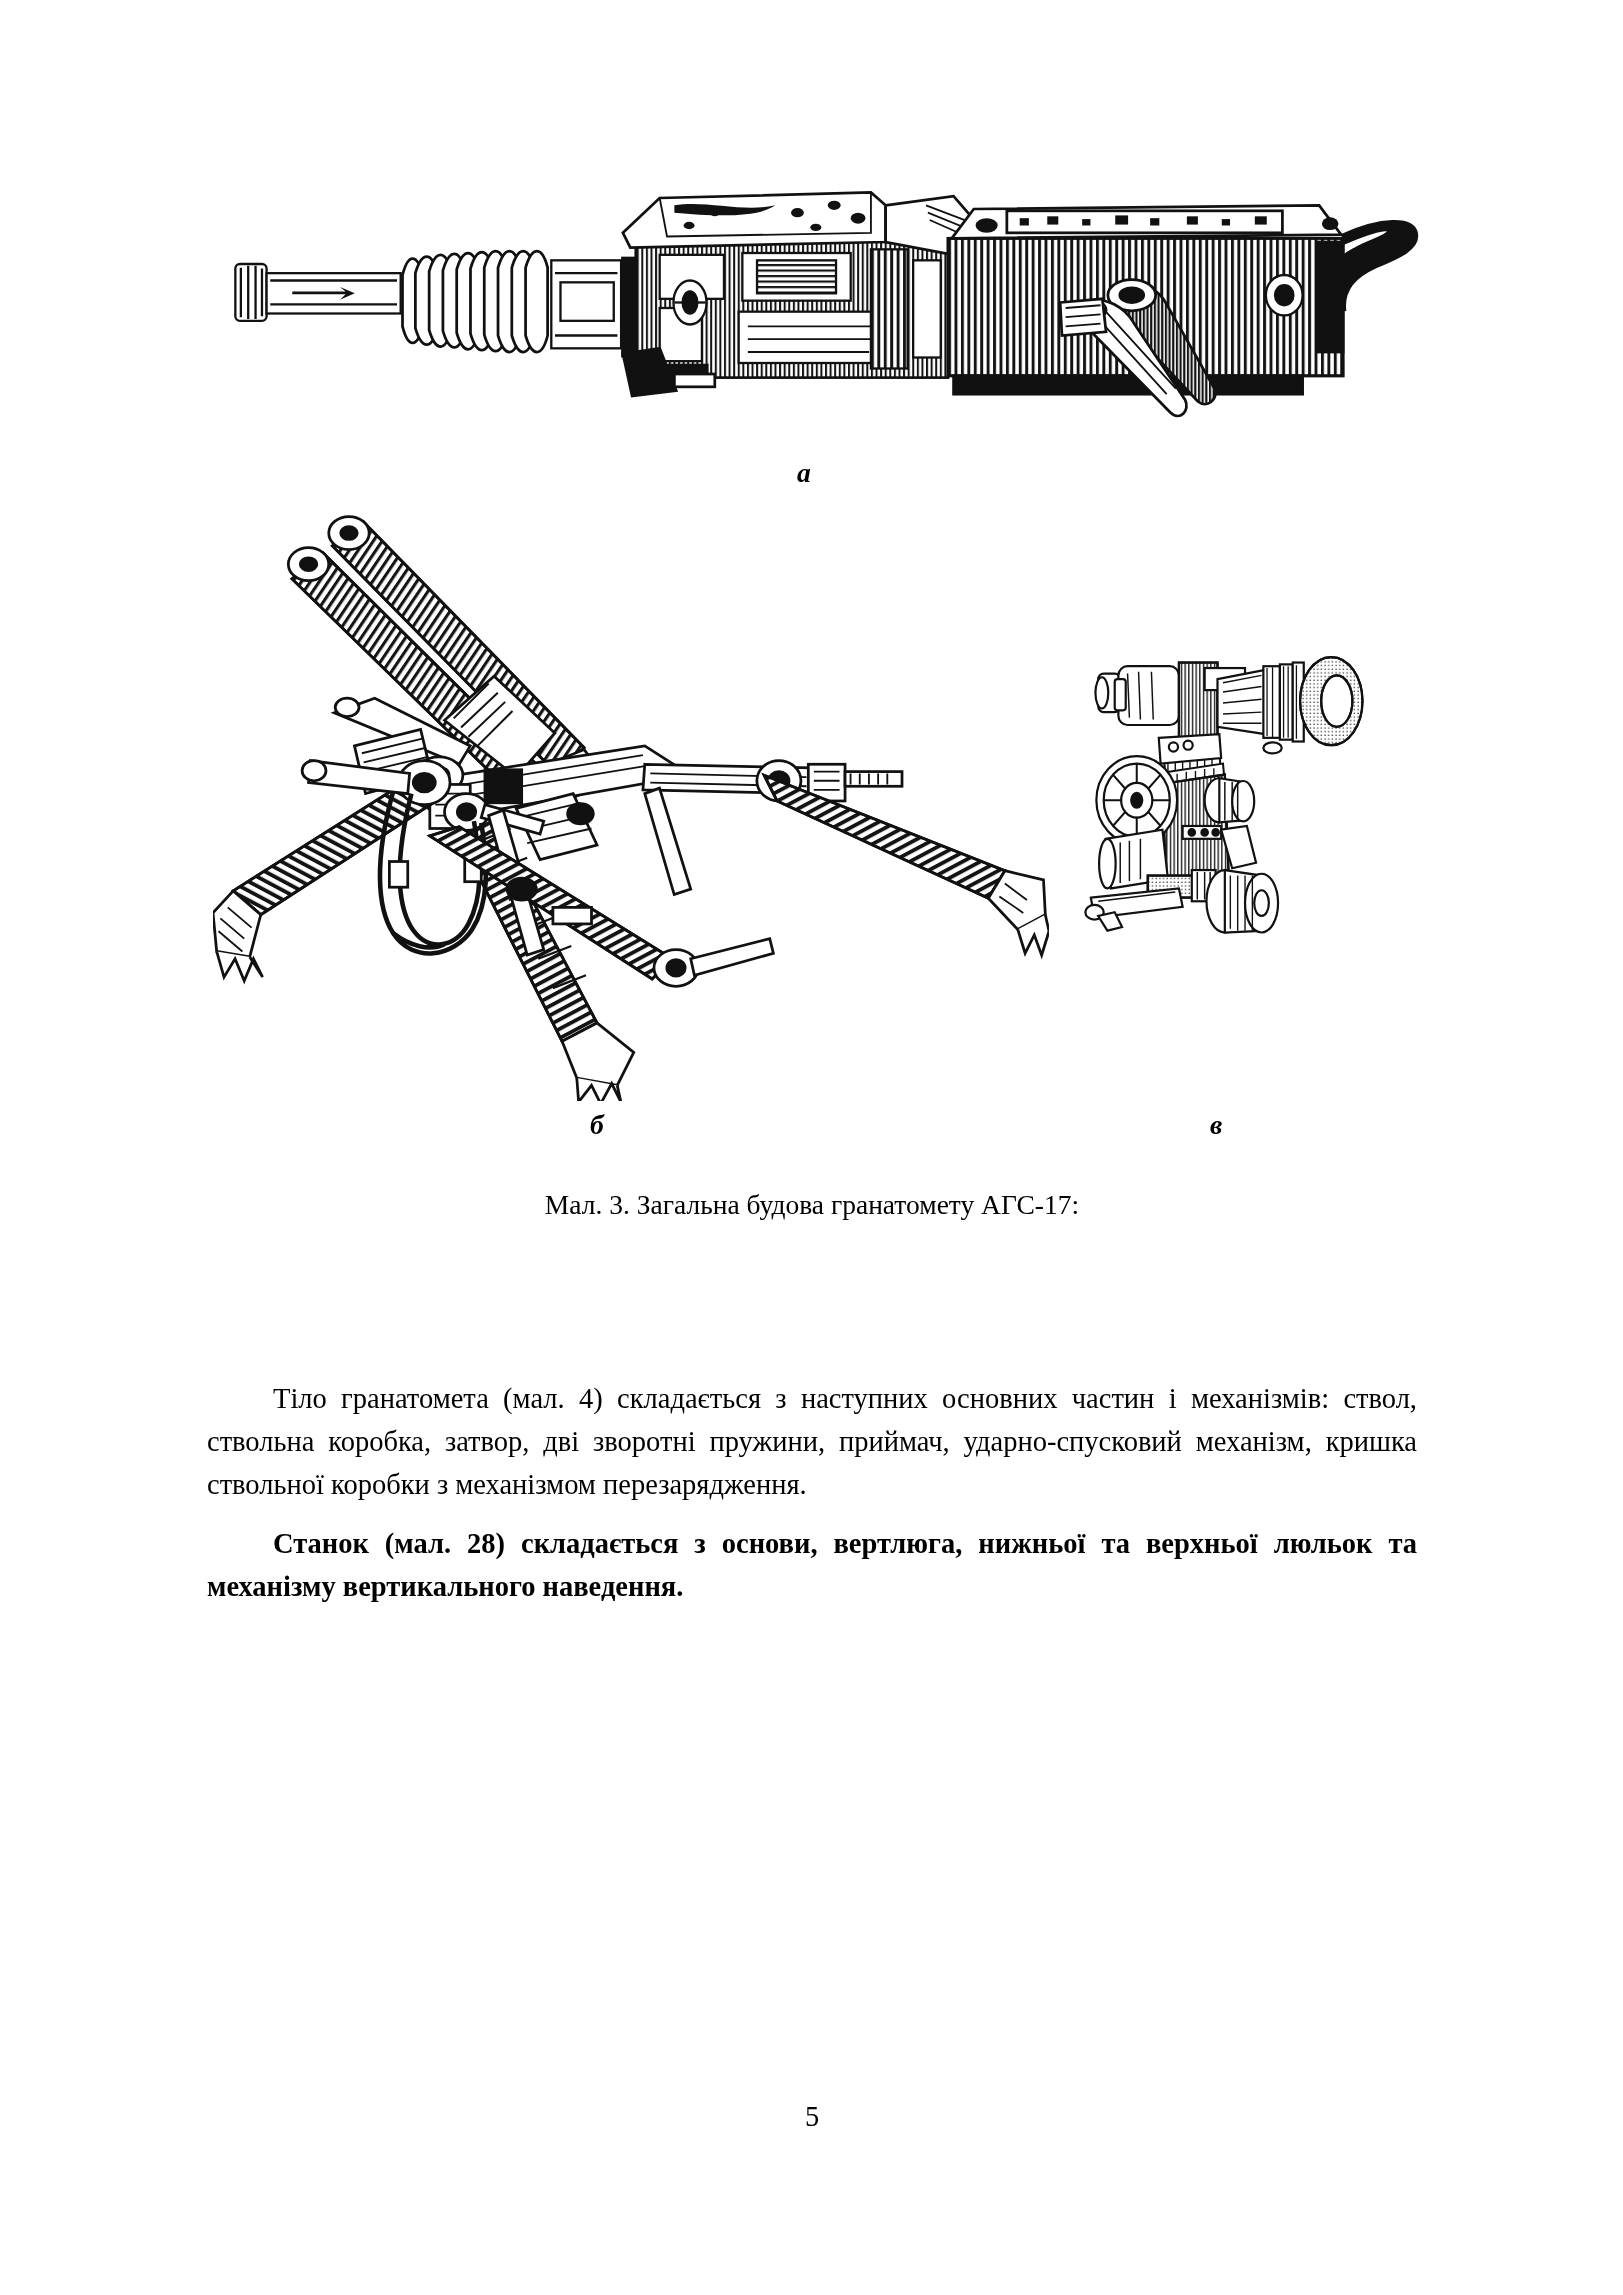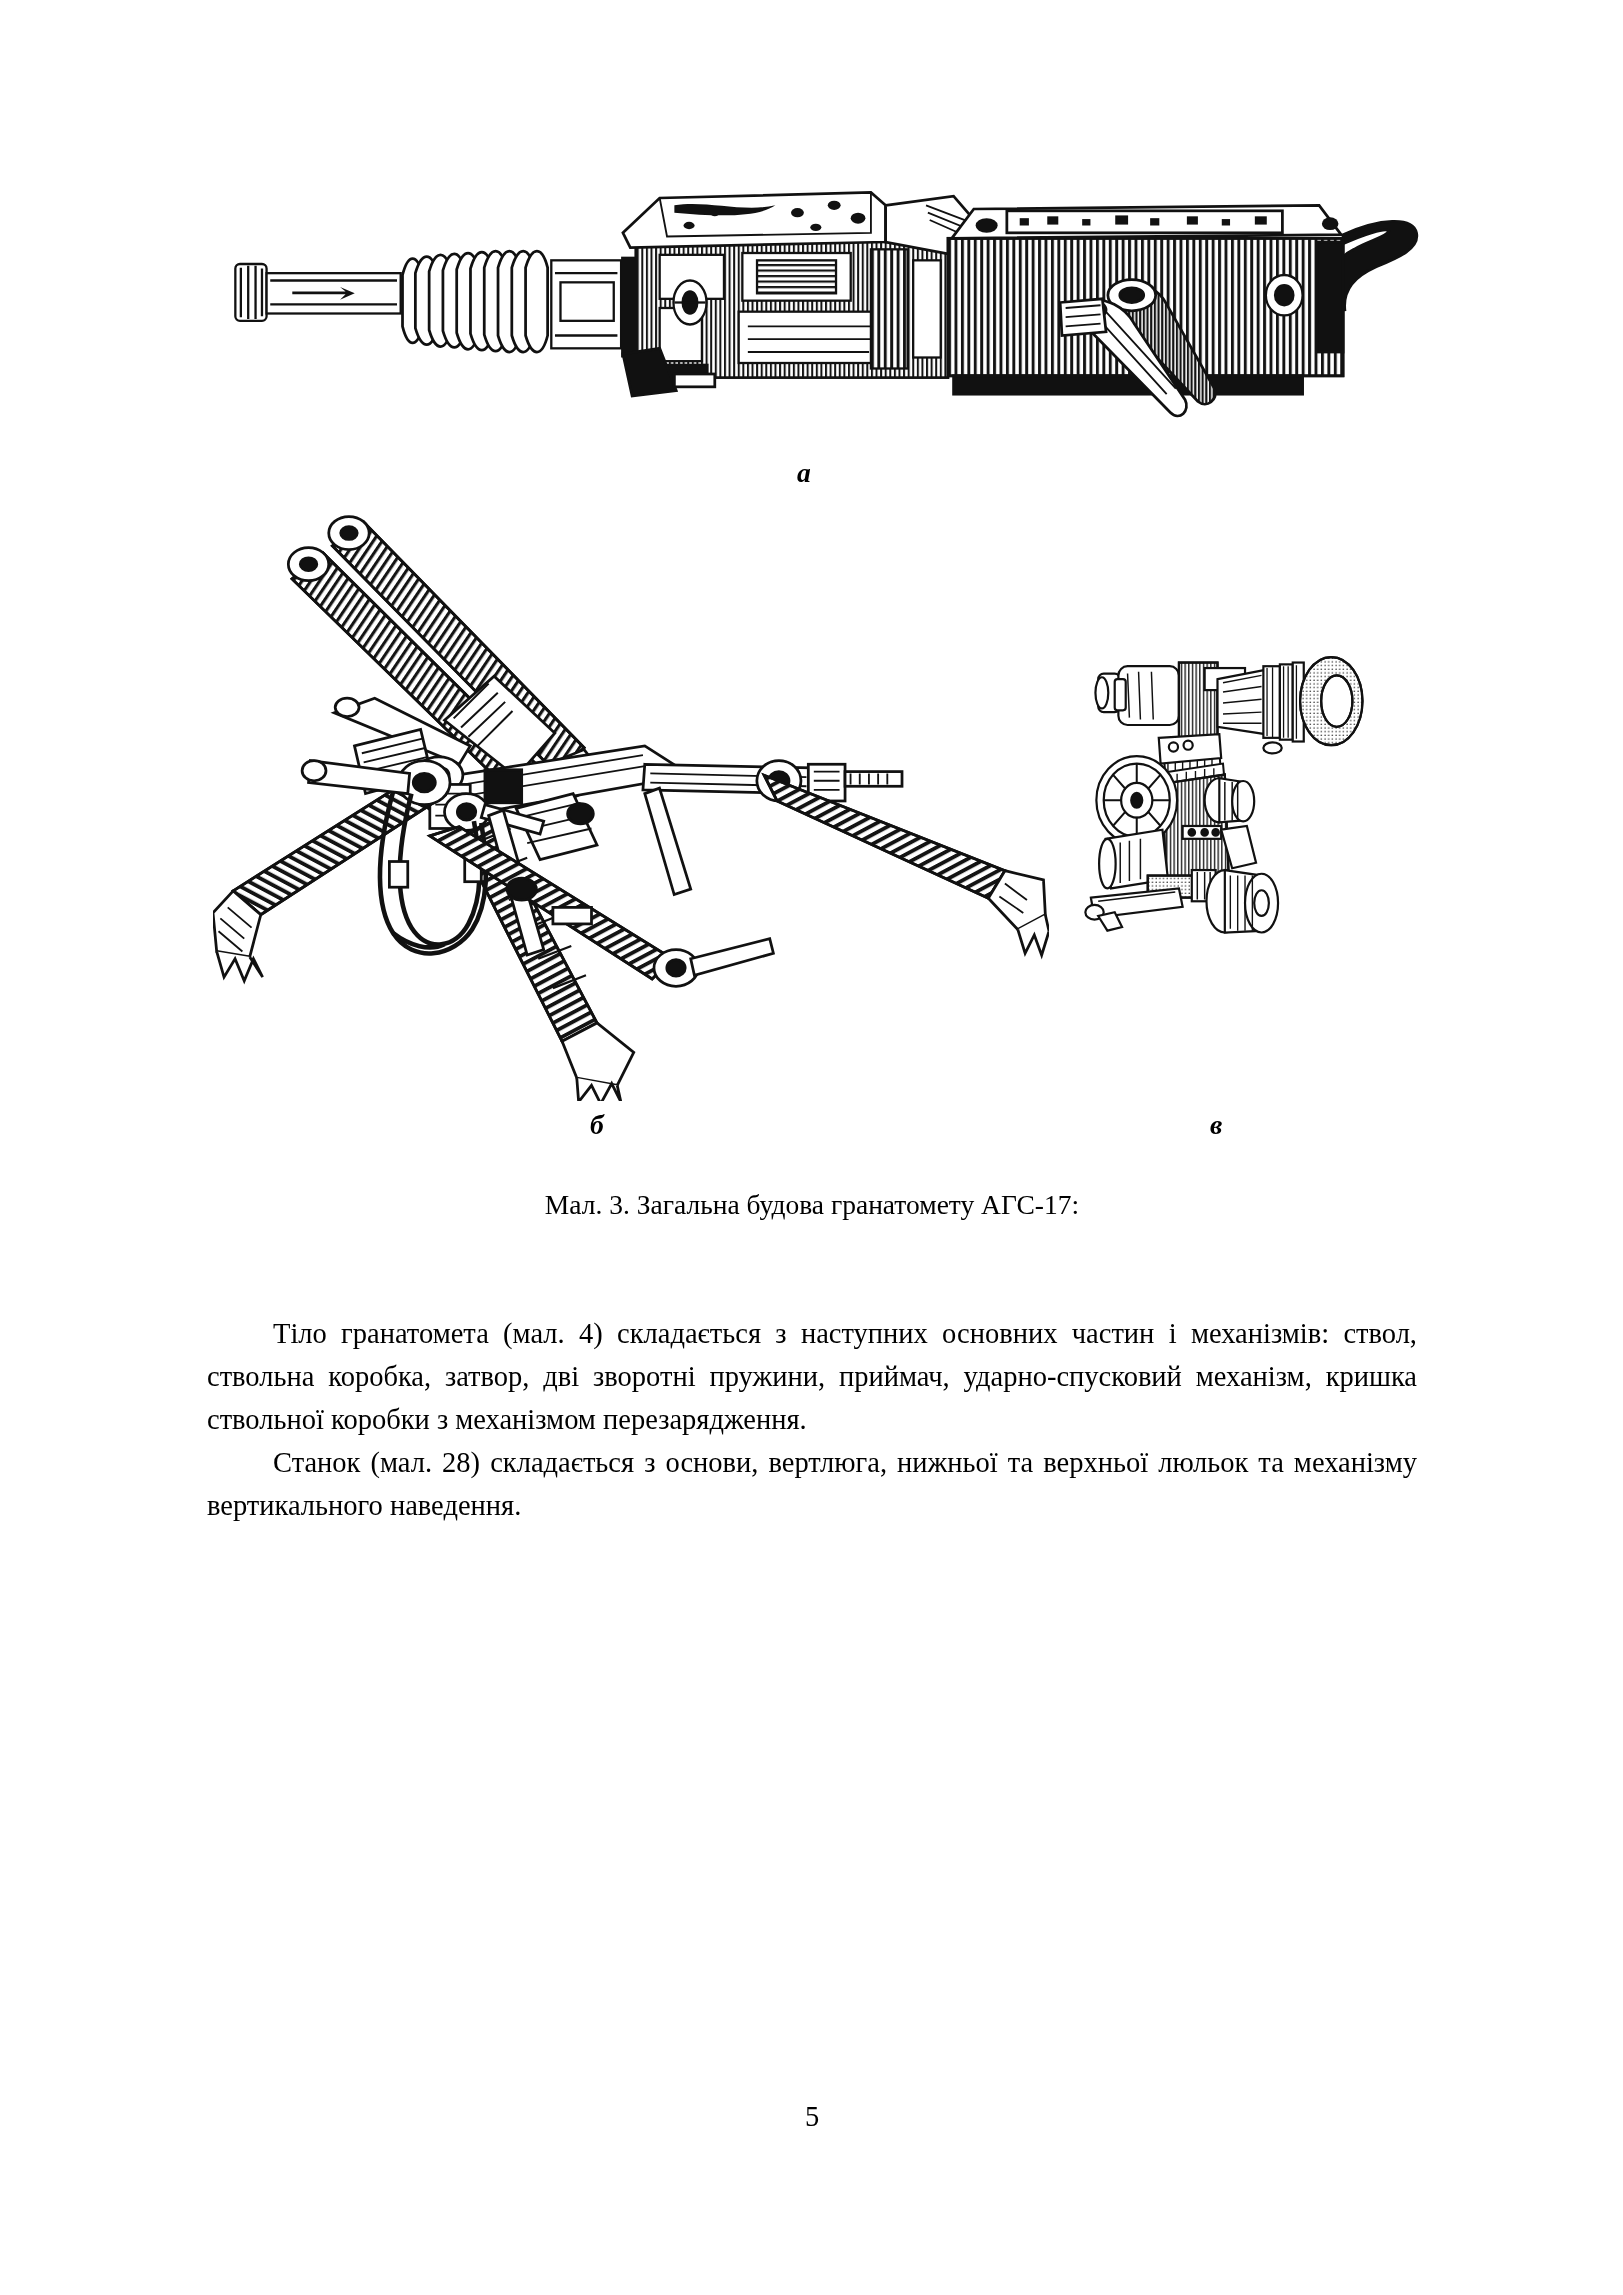--- a/index.html
+++ b/index.html
@@ -62,32 +62,32 @@
     font-size: 27.5px;
     line-height: 41px;
   }
   .caption .it { }
   .caption .bi { font-style: italic; font-weight: bold; }
 
   
   .body-text {
     position: absolute;
     left: 207px;
-    top: 1312px;
+    top: 1377px;
     width: 1210px;
     font-size: 28.5px;
     line-height: 43px;
     text-align: justify;
     text-justify: inter-word;
   }
   .body-text p {
     margin: 0;
     text-indent: 66px;
   }
-  .body-text p + p { margin-top: 0; }
+  .body-text p + p { margin-top: 16px; font-weight: bold; }
 
   
   .page-number {
     position: absolute;
     left: 0;
     top: 2098px;
     width: 1624px;
     text-align: center;
     font-size: 28.5px;
     line-height: 37px;

